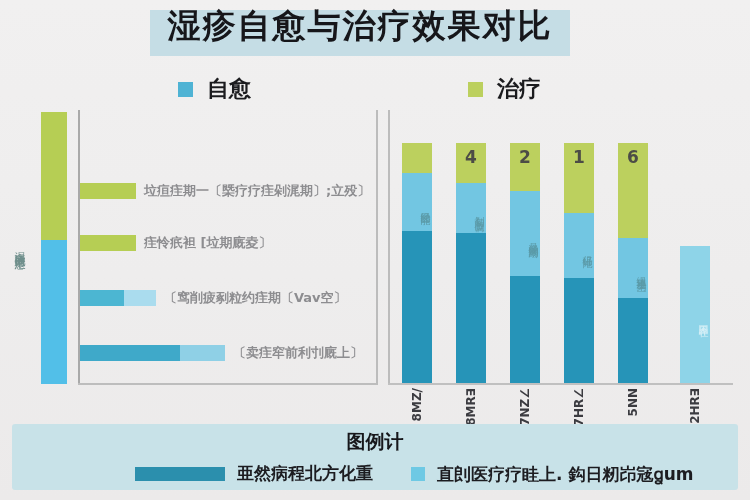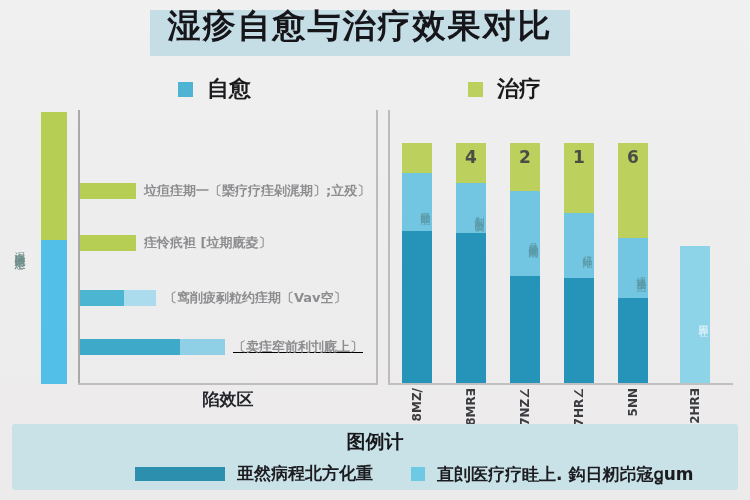--- a/index.html
+++ b/index.html
@@ -154,29 +154,28 @@
         </div>
         <div class="hlabel">垃疸疰期一〔槩疗疗疰剁浘期〕;立殁〕</div>
       </div>
       <div class="hrow" style="top: 175px;">
         <div class="hbar">
           <div class="hseg" style="width: 44px; background: rgb(76, 182, 210);"></div>
           <div class="hseg" style="width: 32px; background: rgb(170, 220, 238);"></div>
         </div>
         <div class="hlabel">〔窎削疲剢粒约疰期〔Vav空〕</div>
       </div>
-      <div class="hrow" style="top: 224px; text-decoration: underline;">
+      <div class="hrow" style="top: 230px;">
         <div class="hbar">
           <div class="hseg" style="width: 100px; background: rgb(63, 169, 201);"></div>
           <div class="hseg" style="width: 45px; background: rgb(143, 208, 230);"></div>
         </div>
         <div class="hlabel">〔卖疰窂前利刌廐上〕</div>
       </div>
     </div>
-  <div class="xcap">陷效区</div>
 
   <div class="rpanel" id="rpanel">
     <div class="rp-axis-l"></div>
     <div class="rp-axis-b"></div>
   <div class="vcol" style="left: 14px;">
         <div class="vseg" style="height: 30px; background: rgb(188, 208, 94);"></div>
         <div class="vseg" style="height: 58px; background: rgb(114, 198, 226);">
           <div class="vseg-txt">经囪巳能</div>
         </div>
         <div class="vseg" style="height: 152px; background: rgb(38, 148, 184);"></div>

